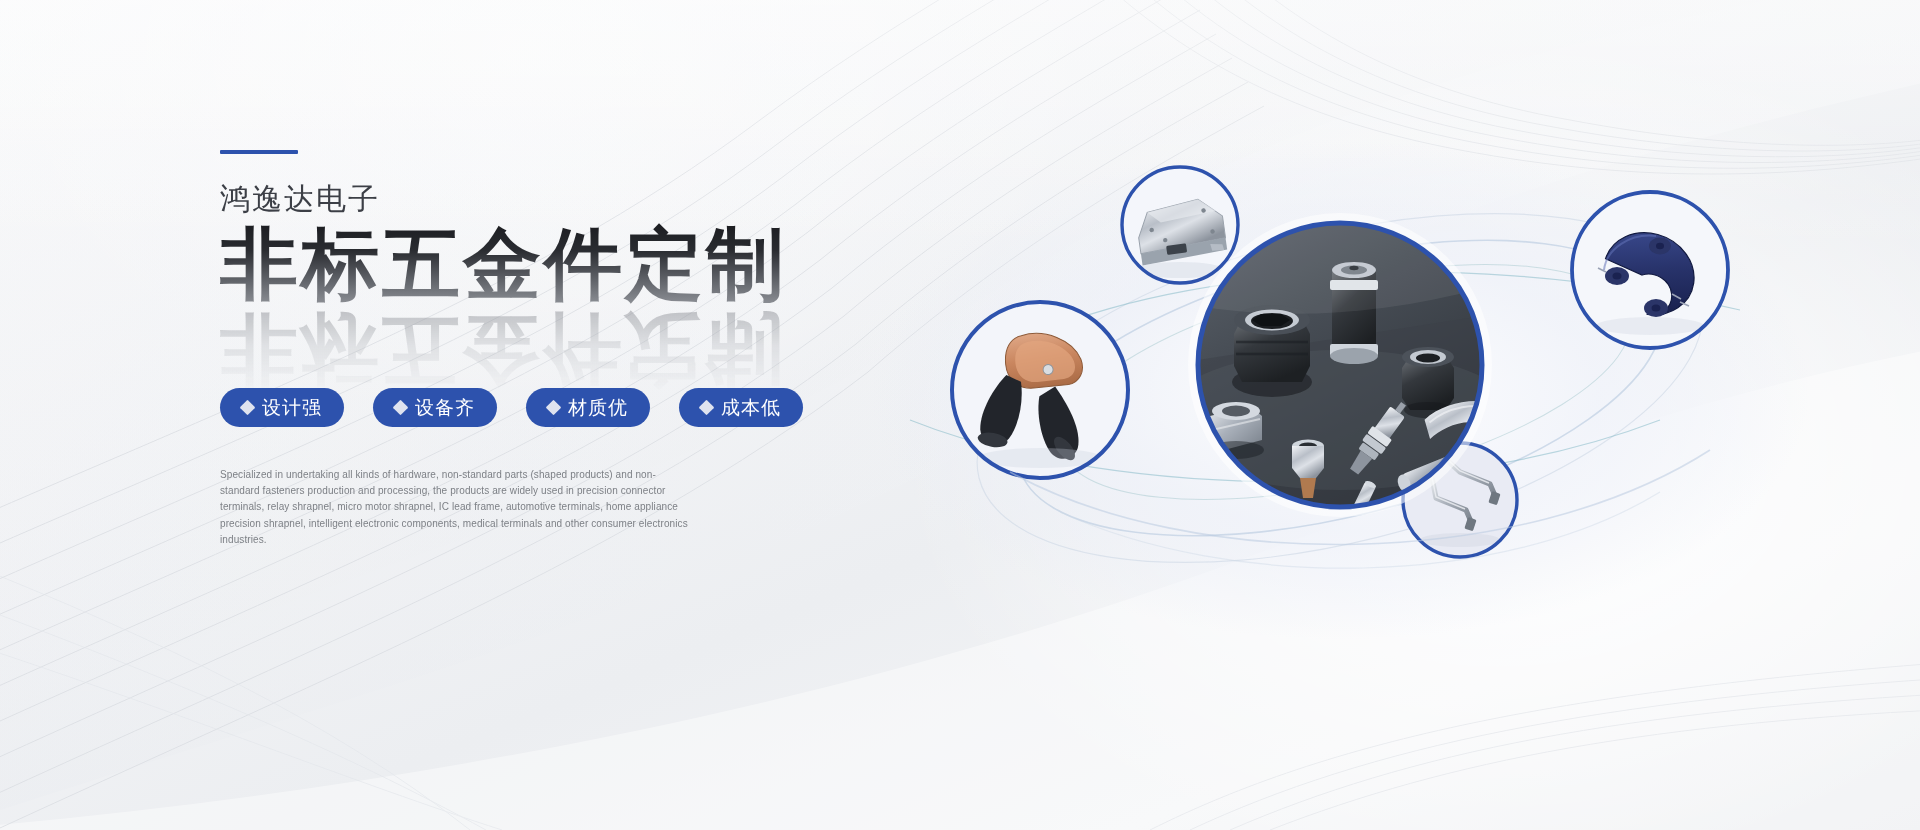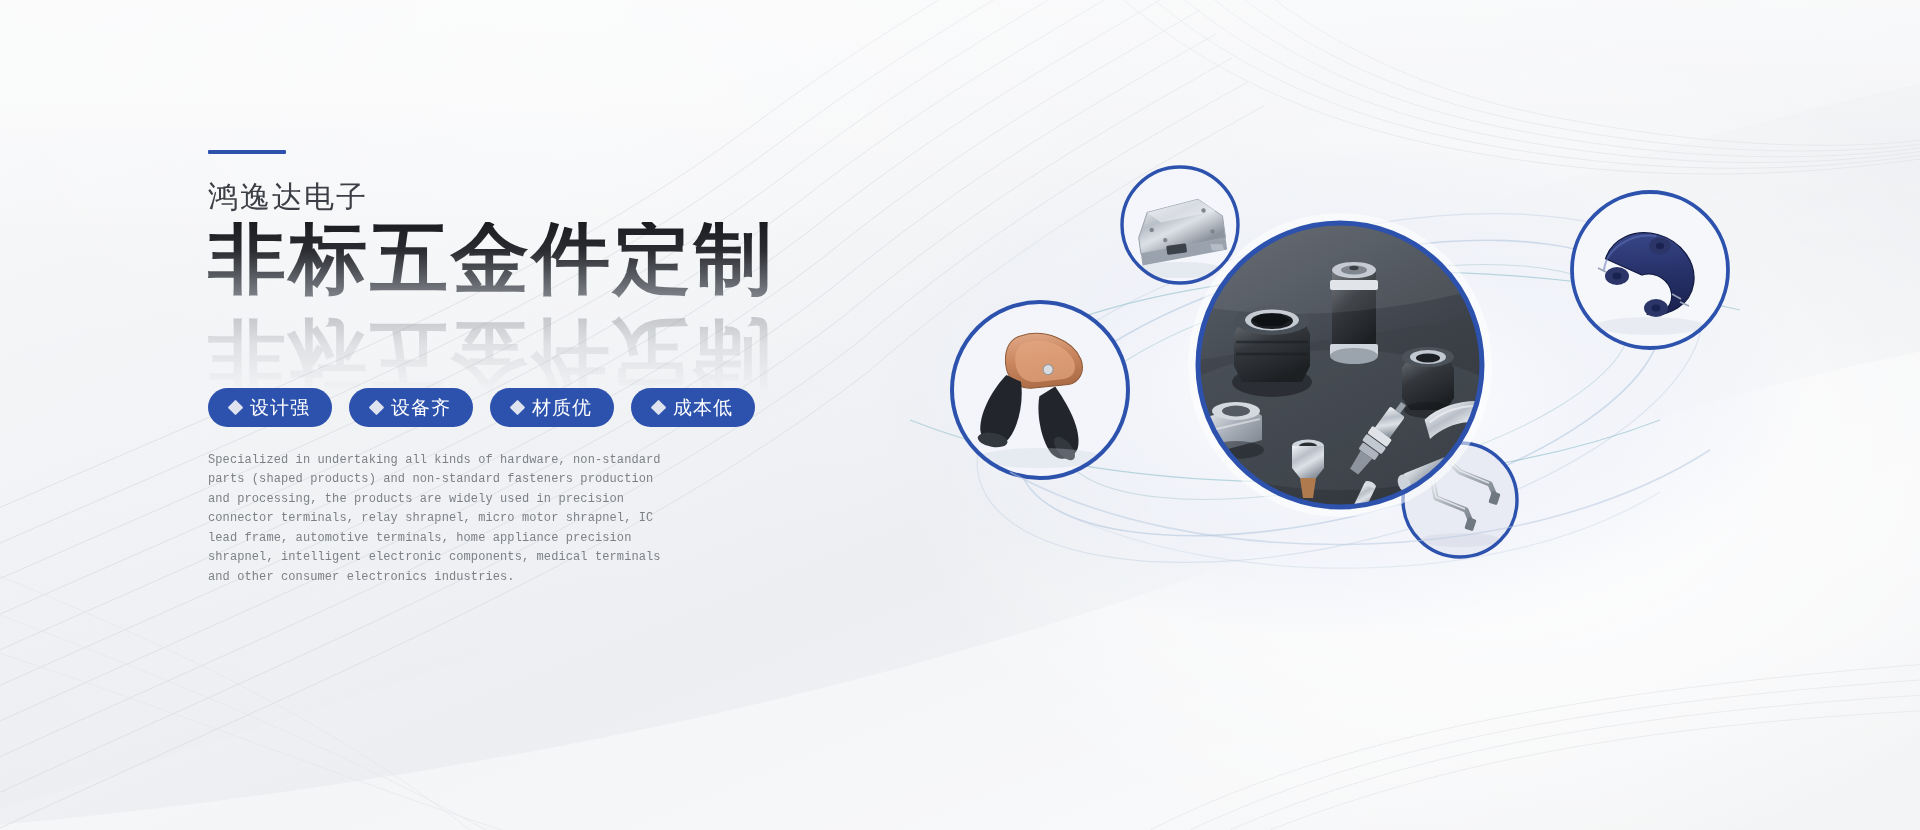--- a/index.html
+++ b/index.html
@@ -18,23 +18,22 @@
     background:
       radial-gradient(ellipse 900px 620px at 28% 6%,  #ffffff 0%, rgba(255,255,255,0) 62%),
       radial-gradient(ellipse 1000px 700px at 78% 55%, #ffffff 0%, rgba(255,255,255,0) 60%),
       linear-gradient(158deg,#fbfbfc 0%, #f4f5f7 32%, #eceef1 58%, #f3f4f6 80%, #e9ebee 100%);
   }
   .bg-svg { position:absolute; inset:0; width:1920px; height:830px; }
 
   
   .left {
     position:absolute;
-    left:208px; top:150px;
+    left:220px; top:150px;
     width:760px;
-    font-family:Liberation Mono, monospace;
   }
   .accent-rule {
     width:78px; height:4px;
     background:#2d52ad;
     border-radius:1px;
   }
   .brand {
     margin-top:30px;
     font-size:30px;
     letter-spacing:2px;
@@ -72,21 +71,21 @@
     -webkit-background-clip:text;
     background-clip:text;
     color:transparent;
     -webkit-text-fill-color:transparent;
     pointer-events:none;
   }
 
   
   .badges {
     display:flex;
-    gap:17px;
+    gap:29px;
     margin-top:28px;
   }
   .badge {
     display:flex;
     align-items:center;
     gap:9px;
     height:39px;
     padding:0 22px;
     border-radius:20px;
     background:#2d52ad;
@@ -98,23 +97,23 @@
   .badge .dia {
     width:11px; height:11px;
     background:#dfe3ef;
     transform:rotate(45deg);
     border-radius:1px;
     flex:0 0 auto;
   }
 
   
   .desc {
-    margin-top:24px;
+    margin-top:40px;
     width:470px;
-    font-size:12px;
+    font-size:10px;
     line-height:1.62;
     color:#7d8086;
     letter-spacing:.1px;
   }
 
   
   .art { position:absolute; left:760px; top:120px; width:1160px; height:560px; }
   .art svg { width:100%; height:100%; display:block; }
 </style>
 </head>

